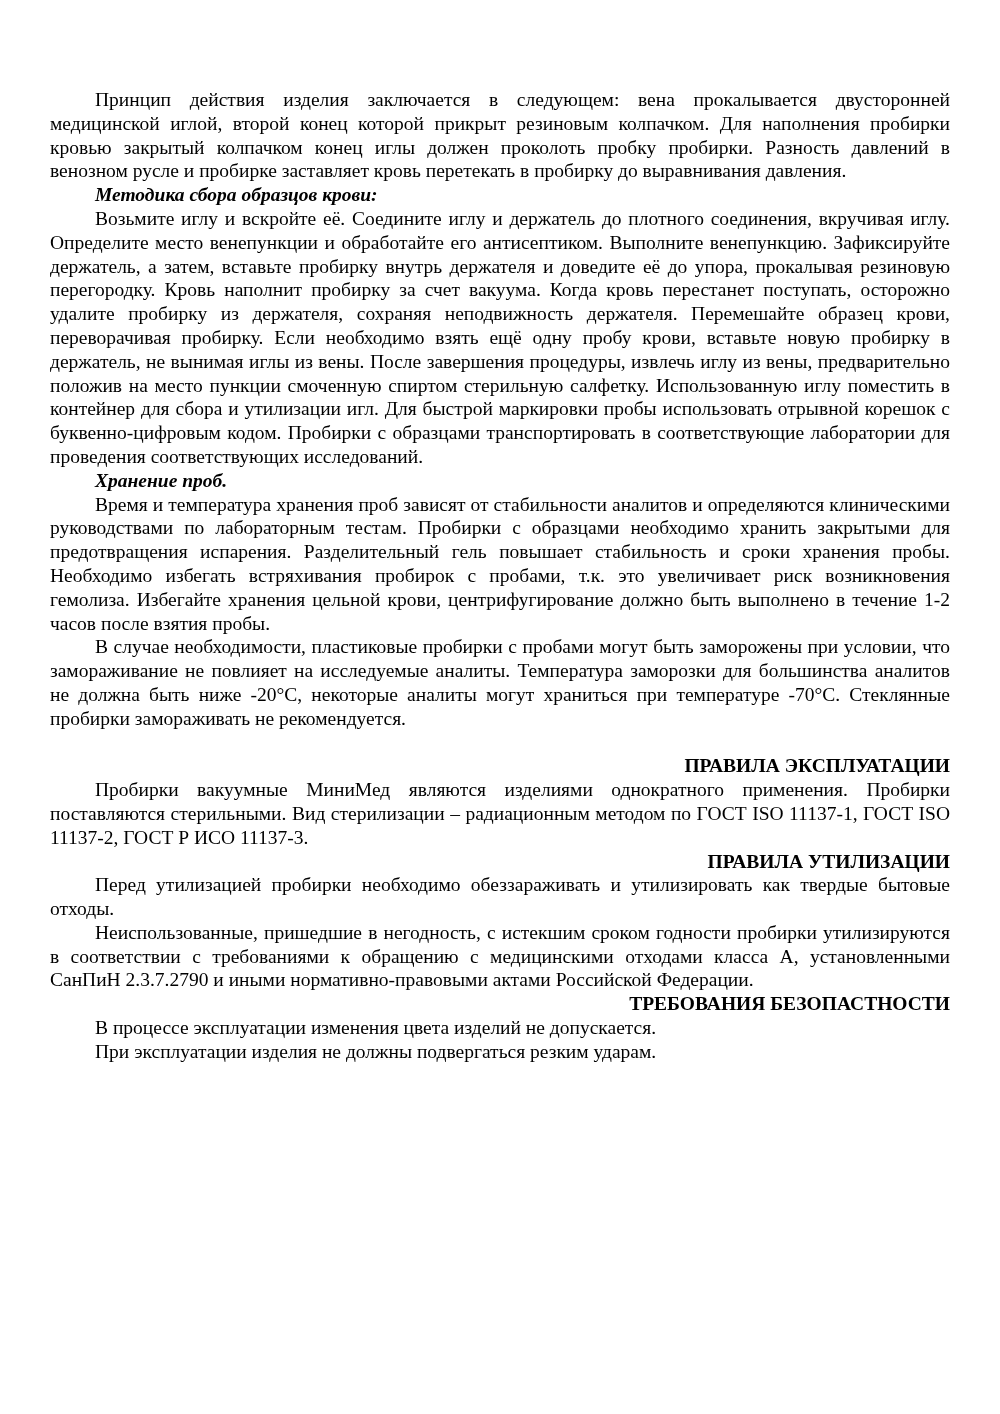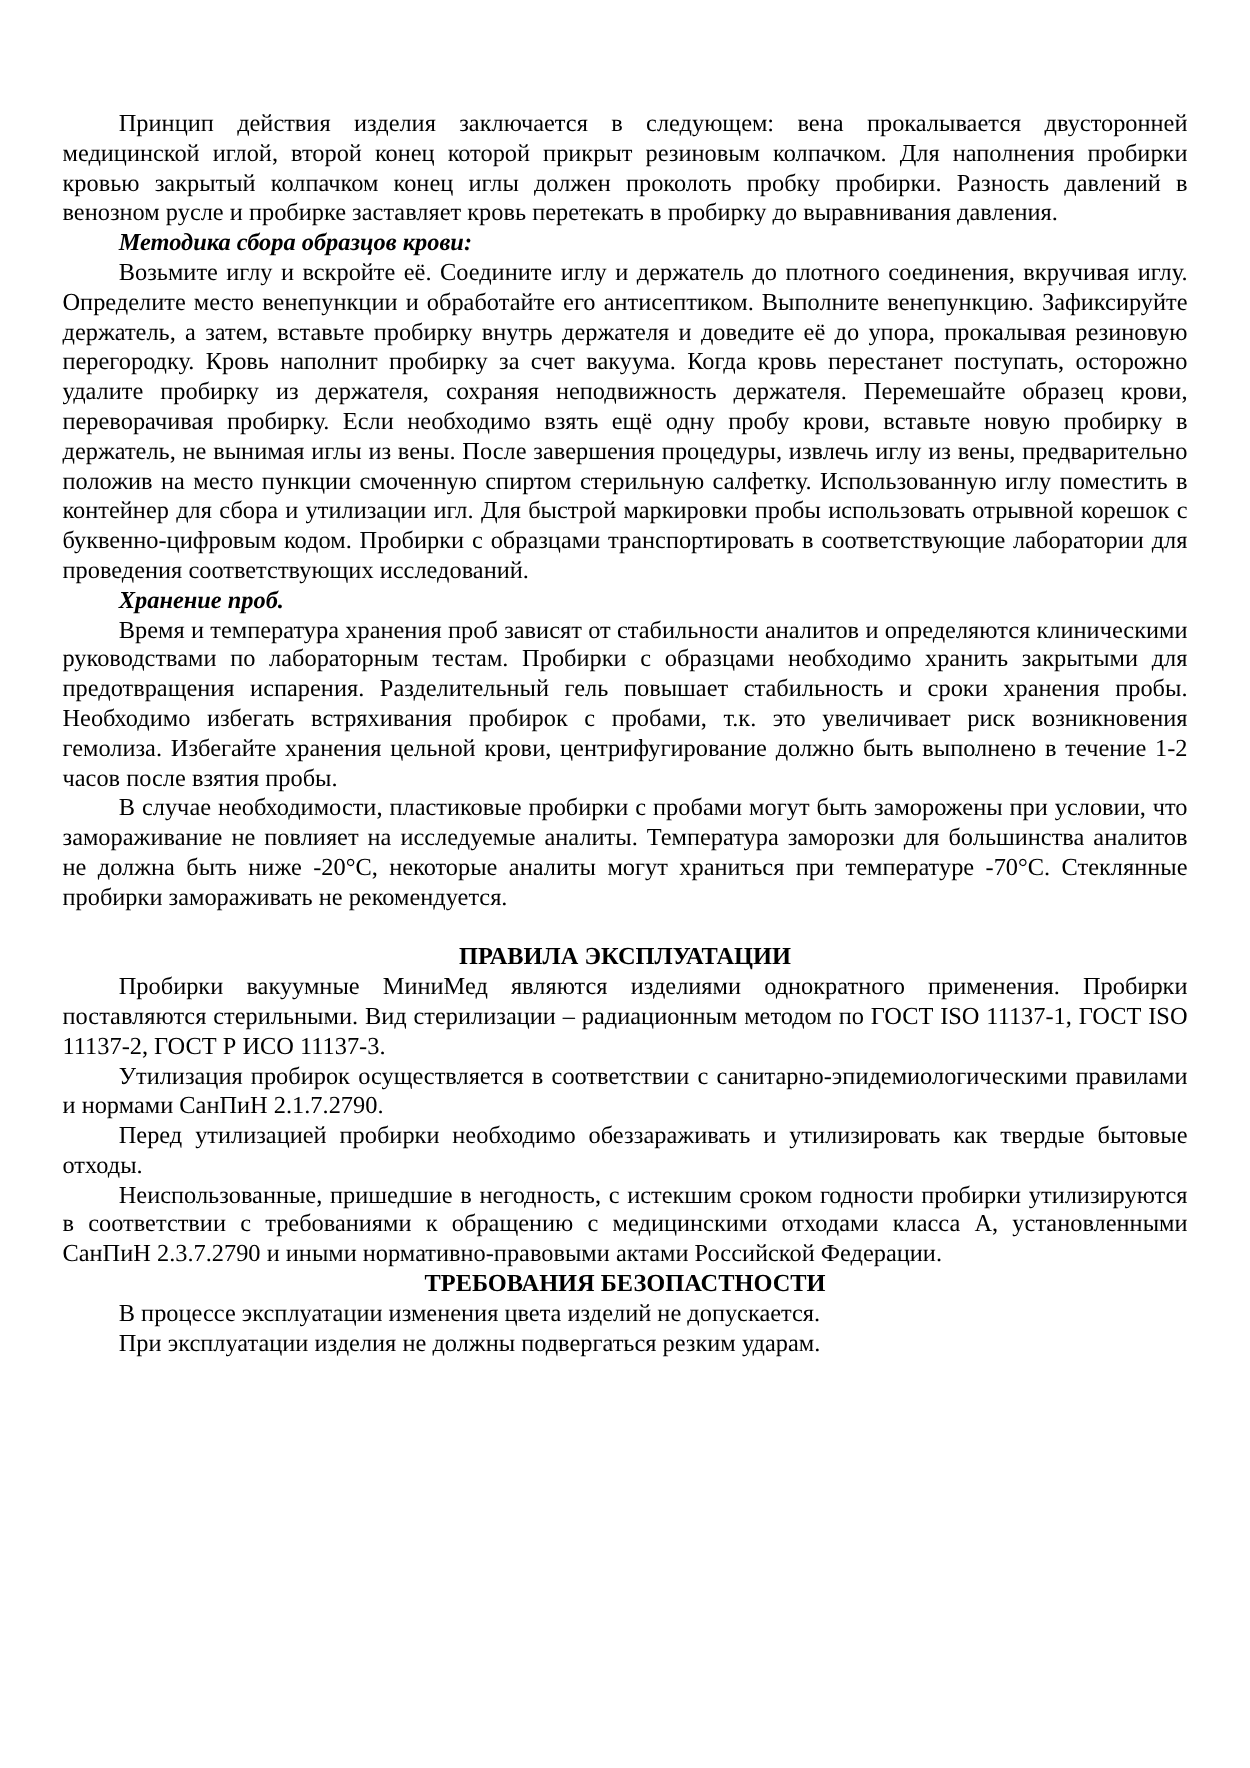--- a/index.html
+++ b/index.html
@@ -29,38 +29,38 @@
   .h-inline {
     margin: 0;
     font-weight: bold;
     text-indent: 45px;
     text-align: left;
     font-style: italic;
   }
   .h-center {
     margin: 0;
     font-weight: bold;
-    text-align: center;
+    text-align: right;
     text-indent: 0;
   }
   .h-center.spaced {
     margin-top: 23.8px;
   }
 </style>
 </head>
 <body>
 
 <div class="page">
   <p class="para">Принцип действия изделия заключается в следующем: вена прокалывается двусторонней медицинской иглой, второй конец которой прикрыт резиновым колпачком. Для наполнения пробирки кровью закрытый колпачком конец иглы должен проколоть пробку пробирки. Разность давлений в венозном русле и пробирке заставляет кровь перетекать в пробирку до выравнивания давления.</p>
   <p class="h-inline">Методика сбора образцов крови:</p>
   <p class="para">Возьмите иглу и вскройте её. Соедините иглу и держатель до плотного соединения, вкручивая иглу. Определите место венепункции и обработайте его антисептиком. Выполните венепункцию. Зафиксируйте держатель, а затем, вставьте пробирку внутрь держателя и доведите её до упора, прокалывая резиновую перегородку. Кровь наполнит пробирку за счет вакуума. Когда кровь перестанет поступать, осторожно удалите пробирку из держателя, сохраняя неподвижность держателя. Перемешайте образец крови, переворачивая пробирку. Если необходимо взять ещё одну пробу крови, вставьте новую пробирку в держатель, не вынимая иглы из вены. После завершения процедуры, извлечь иглу из вены, предварительно положив на место пункции смоченную спиртом стерильную салфетку. Использованную иглу поместить в контейнер для сбора и утилизации игл. Для быстрой маркировки пробы использовать отрывной корешок с буквенно-цифровым кодом. Пробирки с образцами транспортировать в соответствующие лаборатории для проведения соответствующих исследований.</p>
   <p class="h-inline">Хранение проб.</p>
   <p class="para">Время и температура хранения проб зависят от стабильности аналитов и определяются клиническими руководствами по лабораторным тестам. Пробирки с образцами необходимо хранить закрытыми для предотвращения испарения. Разделительный гель повышает стабильность и сроки хранения пробы. Необходимо избегать встряхивания пробирок с пробами, т.к. это увеличивает риск возникновения гемолиза. Избегайте хранения цельной крови, центрифугирование должно быть выполнено в течение 1-2 часов после взятия пробы.</p>
   <p class="para">В случае необходимости, пластиковые пробирки с пробами могут быть заморожены при условии, что замораживание не повлияет на исследуемые аналиты. Температура заморозки для большинства аналитов не должна быть ниже -20°С, некоторые аналиты могут храниться при температуре -70°С. Стеклянные пробирки замораживать не рекомендуется.</p>
   <p class="h-center spaced">ПРАВИЛА ЭКСПЛУАТАЦИИ</p>
   <p class="para">Пробирки вакуумные МиниМед являются изделиями однократного применения. Пробирки поставляются стерильными. Вид стерилизации – радиационным методом по ГОСТ ISO 11137-1, ГОСТ ISO 11137-2, ГОСТ Р ИСО 11137-3.</p>
-  <p class="para">Утилизация пробирок осуществляется в соответствии с санитарно-эпидемиологическими правилами и нормами СанПиН 2.1.7.2790.</p>
+  <p class="h-center">ПРАВИЛА УТИЛИЗАЦИИ</p>
   <p class="para">Перед утилизацией пробирки необходимо обеззараживать и утилизировать как твердые бытовые отходы.</p>
   <p class="para">Неиспользованные, пришедшие в негодность, с истекшим сроком годности пробирки утилизируются в соответствии с требованиями к обращению с медицинскими отходами класса А, установленными СанПиН 2.3.7.2790 и иными нормативно-правовыми актами Российской Федерации.</p>
   <p class="h-center">ТРЕБОВАНИЯ БЕЗОПАСТНОСТИ</p>
   <p class="para">В процессе эксплуатации изменения цвета изделий не допускается.</p>
   <p class="para">При эксплуатации изделия не должны подвергаться резким ударам.</p>
 </div>
 
 </body></html>

